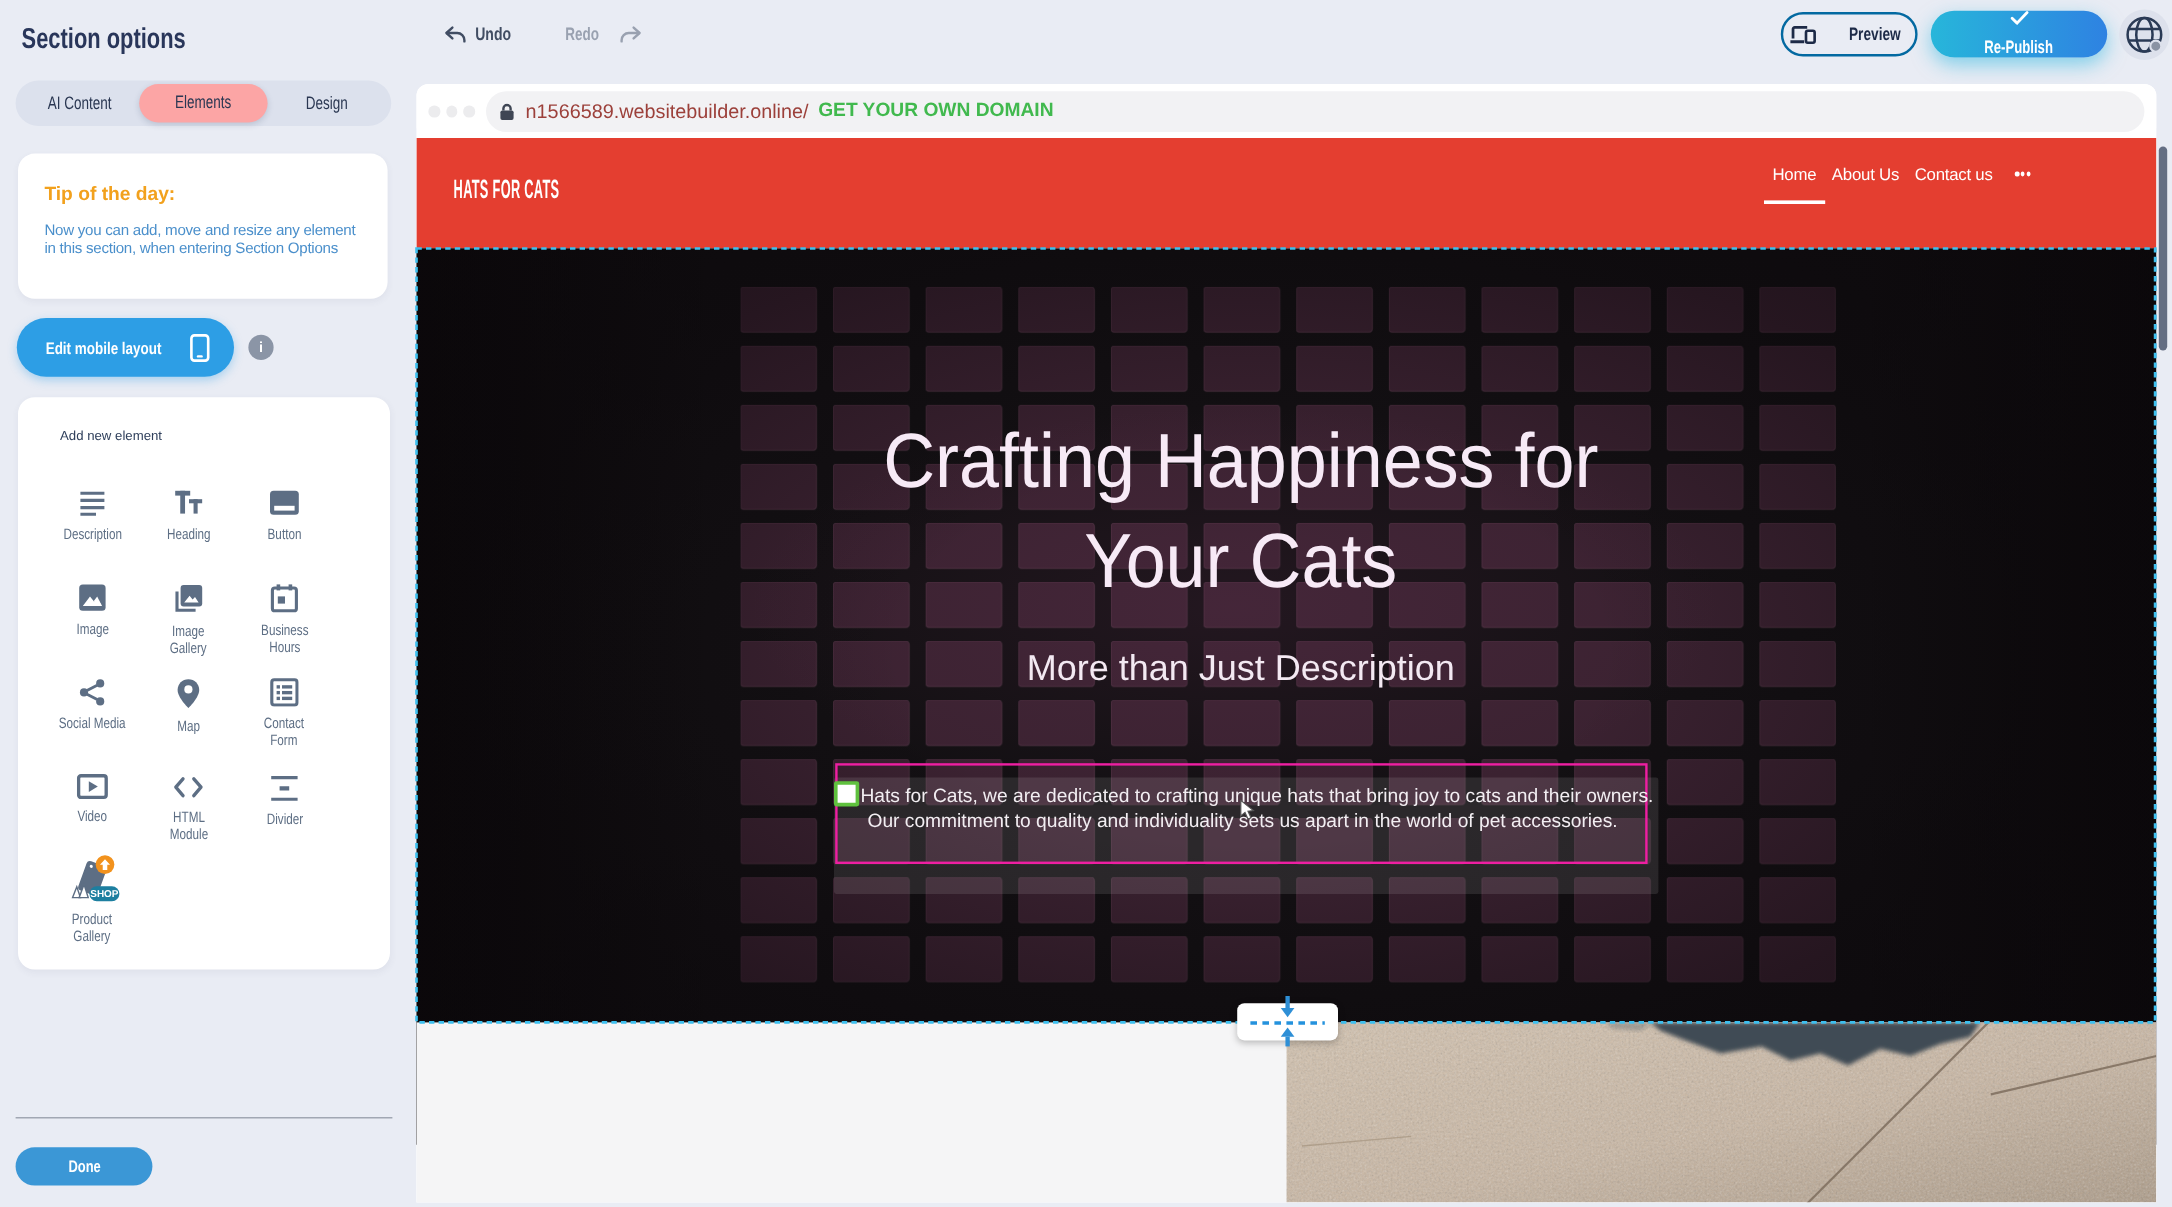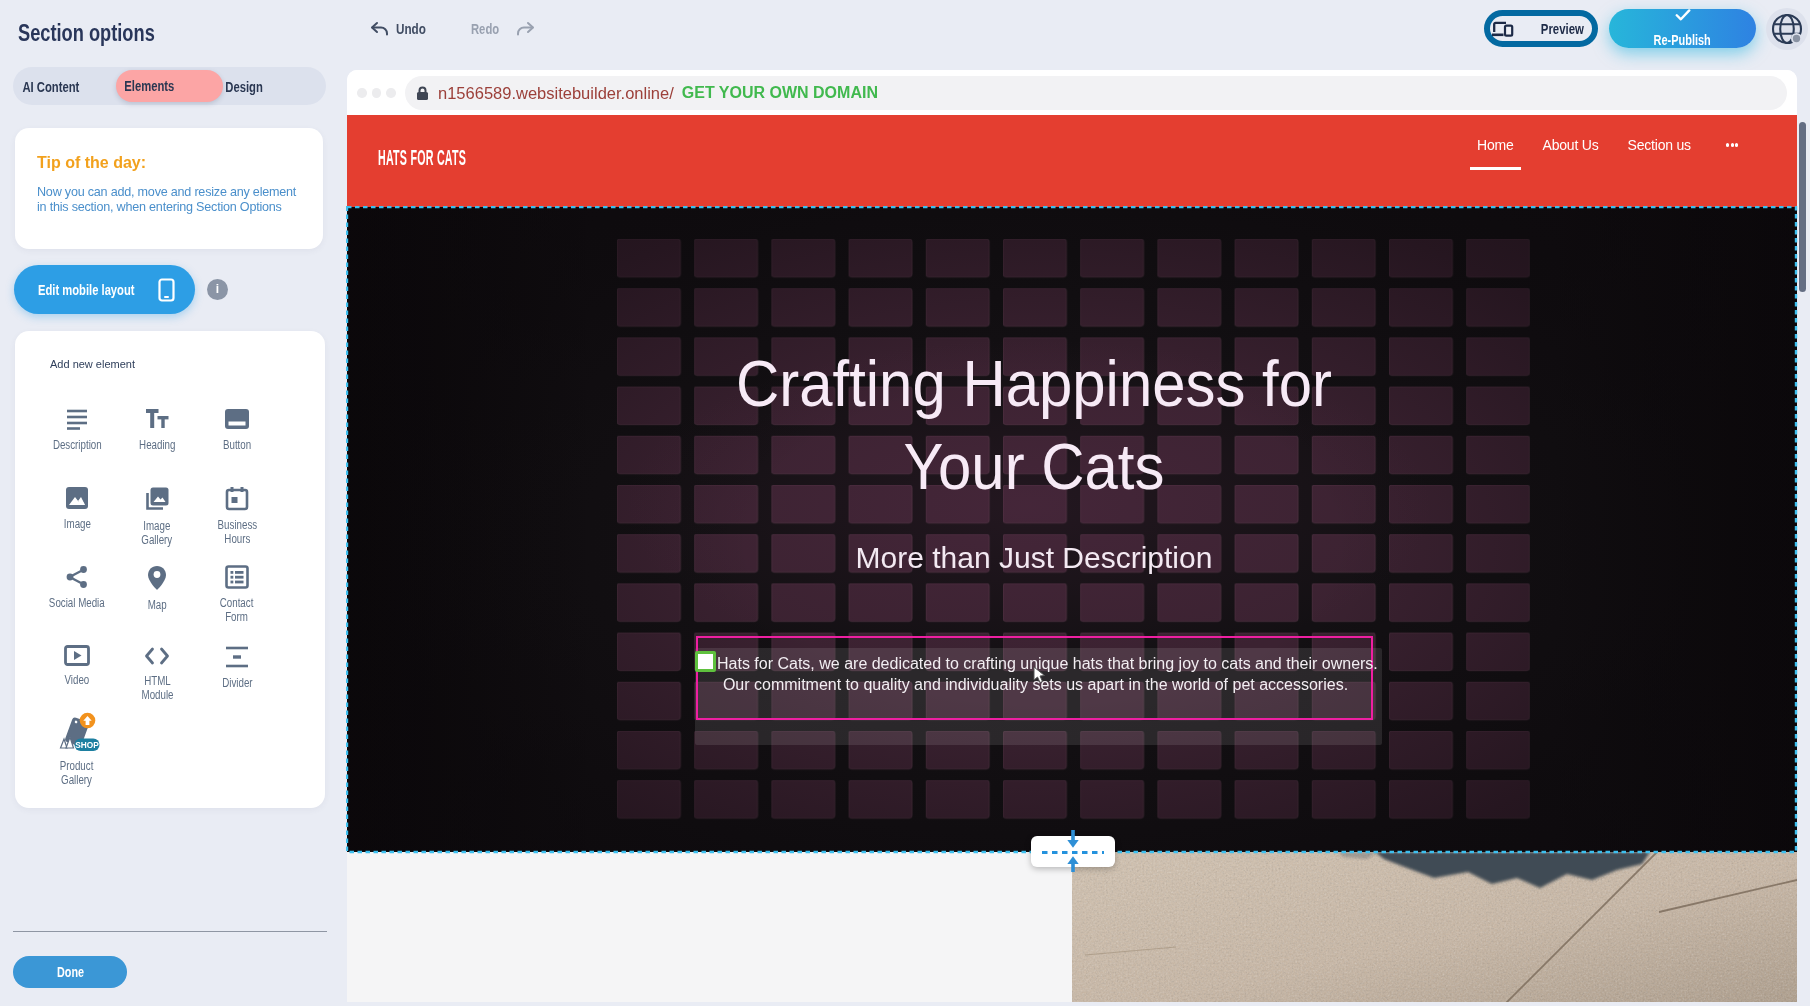--- a/index.html
+++ b/index.html
@@ -4,28 +4,28 @@
 <style>
   html,body{margin:0;padding:0;}
   body{width:1810px;height:1006px;overflow:hidden;background:#e9ecf4;font-family:"Liberation Sans",sans-serif;position:relative;}
   .abs{position:absolute;}
   
   .title{left:18px;top:19px;font-size:24px;font-weight:bold;color:#29365a;transform:scaleX(0.76);transform-origin:left center;}
   .undo-wrap{left:370px;top:20px;display:flex;align-items:center;gap:7px;}
   .undo-txt{font-size:15px;font-weight:bold;color:#414d63;display:inline-block;transform:scaleX(0.78);transform-origin:left center;}
   .redo-wrap{left:455px;top:20px;display:flex;align-items:center;gap:7px;padding-left:16px;}
   .redo-txt{font-size:15px;font-weight:bold;color:#99a1b0;display:inline-block;transform:scaleX(0.75);transform-origin:left center;}
-  .btn-preview{left:1484px;top:10px;width:114px;height:37px;border:6px solid #0369a1;border-radius:19px;display:flex;align-items:center;justify-content:center;gap:20px;box-sizing:border-box;}
+  .btn-preview{left:1484px;top:10px;width:114px;height:37px;border:2px solid #0369a1;border-radius:19px;display:flex;align-items:center;justify-content:center;gap:20px;box-sizing:border-box;}
   .btn-preview span{font-size:15px;font-weight:bold;color:#1d2a47;display:inline-block;transform:scaleX(0.76);}
   .btn-republish{left:1609px;top:9px;width:147px;height:39px;border-radius:20px;background:linear-gradient(90deg,#27b6da,#2e82e2);display:flex;align-items:center;justify-content:center;gap:10px;box-shadow:0 6px 16px rgba(41,183,224,0.55);flex-direction:column;}
   .btn-republish span{font-size:15px;font-weight:bold;color:#fff;display:inline-block;transform:scaleX(0.73);}
   .globe-btn{left:1766px;top:8px;width:42px;height:42px;border-radius:50%;background:#dde1ec;display:flex;align-items:center;justify-content:center;}
   
   .tabs{left:13px;top:67px;width:313px;height:38px;background:#dce1ed;border-radius:19px;display:flex;align-items:center;}
-  .tab{flex:1;text-align:left;font-size:15px;font-weight:bold;color:#2a3752;}
+  .tab{flex:1;text-align:center;font-size:15px;font-weight:normal;color:#2a3752;}
   .tab i{font-style:normal;display:inline-block;transform:scaleX(0.75);}
   .tab.active{background:#fca5a5;border-radius:19px;height:32px;line-height:32px;margin:0 -4px;box-shadow:0 2px 5px rgba(40,55,90,0.18);}
   .tipcard{left:15px;top:128px;width:308px;height:121px;background:#fff;border-radius:14px;box-shadow:0 2px 6px rgba(60,70,110,0.06);}
   .tiptitle{left:37px;top:154px;font-size:16px;font-weight:bold;color:#f2a11d;}
   .tipbody{left:37px;top:185px;font-size:12.6px;letter-spacing:-0.22px;line-height:15.2px;color:#4a8fcb;width:280px;white-space:nowrap;}
   .editmob{left:14px;top:265px;width:181px;height:49px;border-radius:25px;background:#2d9ee5;display:flex;align-items:center;justify-content:center;gap:12px;padding-right:8px;box-sizing:border-box;box-shadow:0 3px 8px rgba(45,158,229,0.35);}
   .editmob span{color:#fff;font-size:14px;font-weight:bold;display:inline-block;transform:scaleX(0.80);}
   .infoc{left:207px;top:279px;width:21px;height:21px;border-radius:50%;background:#8b95a6;color:#fff;font-size:12px;font-weight:bold;text-align:center;line-height:21px;}
   .elcard{left:15px;top:331px;width:310px;height:477px;background:#fff;border-radius:14px;box-shadow:0 2px 6px rgba(60,70,110,0.06);}
   .eltitle{left:50px;top:358px;font-size:11px;color:#30405c;}
@@ -37,21 +37,21 @@
   .donebtn i{font-style:normal;display:inline-block;transform:scaleX(0.77);}
   
   .browser{left:347px;top:70px;width:1450px;height:932px;background:#fff;border-radius:10px 10px 0 0;overflow:hidden;}
   .chrome{position:absolute;left:0;top:0;width:100%;height:37px;background:#fff;text-align:center;}
   .dot{position:absolute;top:18px;width:9.5px;height:9.5px;border-radius:50%;background:#ececee;}
   .urlpill{position:absolute;left:58px;top:6px;width:1382px;height:34px;background:#f2f2f4;border-radius:17px;display:flex;align-items:center;}
   .urltxt{font-size:16.5px;color:#9c403a;margin-left:9px;}
   .domain{font-size:16px;font-weight:bold;color:#41b94e;margin-left:8px;}
   .redbar{position:absolute;left:0;top:45px;width:100%;height:92px;background:#e43e30;}
   .logo{position:absolute;left:31px;top:30px;color:#fff;font-size:22px;font-weight:bold;transform:scaleX(0.485);transform-origin:left center;letter-spacing:0.5px;}
-  .nav{position:absolute;left:1130px;top:22px;display:flex;gap:29px;color:#fff;font-size:14px;letter-spacing:-0.2px;white-space:nowrap;align-items:center;}
+  .nav{position:absolute;left:1130px;top:22px;display:flex;gap:13px;color:#fff;font-size:14px;letter-spacing:-0.2px;white-space:nowrap;align-items:center;}
   .nav .active{position:relative;}
   .ndot{width:3.2px;height:3.2px;border-radius:50%;background:#fff;display:block;}
   .nav .active::after{content:"";position:absolute;left:-7px;right:-7px;top:30px;height:2.5px;background:#fff;}
   
   .hero{position:absolute;left:0;top:137px;width:1450px;height:747px;background:#131013;overflow:hidden;}
   .hero h1{position:absolute;left:0;top:136px;width:1374px;margin:0;text-align:center;color:#f7eaf6;font-size:64px;line-height:83px;font-weight:normal;transform:scaleX(0.936);transform-origin:center top;}
   .hero .sub{position:absolute;left:0;top:334px;width:1374px;text-align:center;color:#f3e9f2;font-size:30px;}
   .ghost{position:absolute;left:348px;top:441px;width:687px;height:97px;background:rgba(255,255,255,0.10);border-radius:2px;}
   .pinkbox{position:absolute;left:349px;top:429px;width:677px;height:84px;border:2px solid #ee1fa2;box-sizing:border-box;}
   .ptext{position:absolute;left:349px;top:447px;width:679px;text-align:center;color:#f2eef2;font-size:16px;line-height:20.8px;white-space:nowrap;}
@@ -266,21 +266,21 @@
         </svg>
         <span class="urltxt">n1566589.websitebuilder.online/</span>
         <span class="domain">GET YOUR OWN DOMAIN</span>
       </div>
     </div>
     <div class="redbar">
       <div class="logo">HATS FOR CATS</div>
       <div class="nav">
         <span class="active">Home</span>
         <span>About Us</span>
-        <span>Section us</span>
+        <span>Contact us</span>
         <span style="display:flex;gap:1.5px;align-items:center;margin-left:6px;">
           <i class="ndot"></i>
           <i class="ndot"></i>
           <i class="ndot"></i>
         </span>
       </div>
     </div>
     <div class="hero">
       <svg style="position:absolute;left:0;top:0;" width="1450" height="645">
         <defs>

